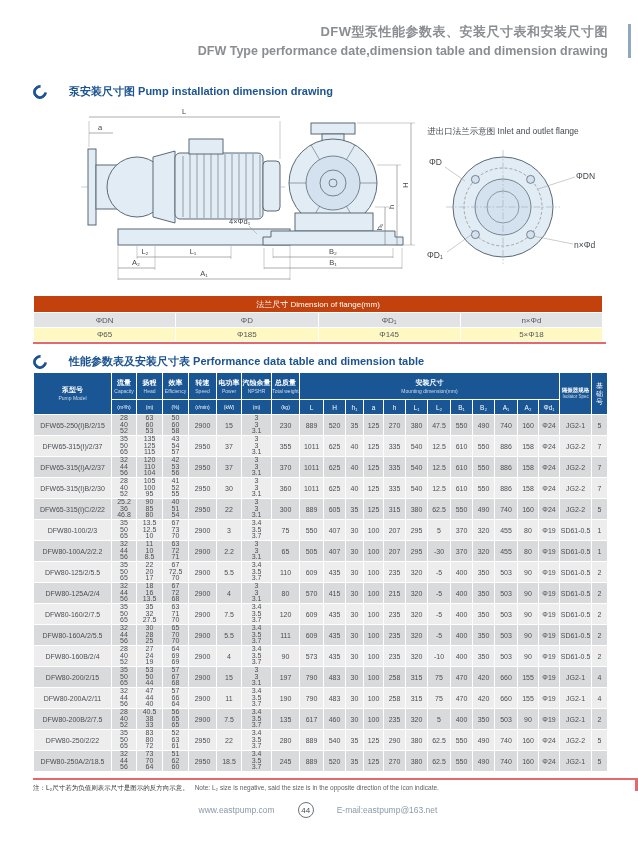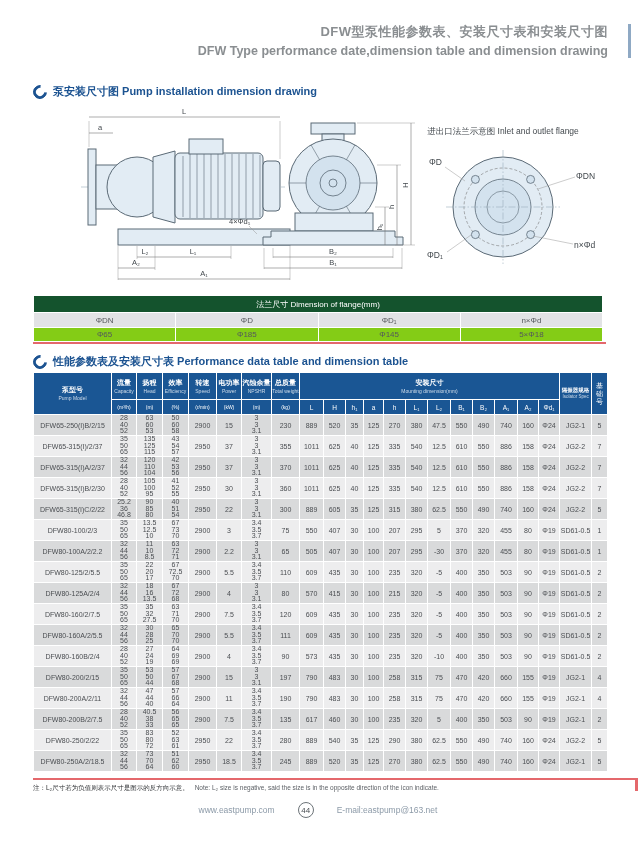--- a/index.html
+++ b/index.html
@@ -7,43 +7,43 @@
   .page { width:638px; height:861px; background:#ffffff; margin:0 auto; position:relative; overflow:hidden; }
 
   
   .doc-header { padding-top:23px; display:flex; justify-content:flex-end; align-items:center; gap:20px; margin-right:7px; }
   .doc-titles { text-align:right; color:#8a8e91; }
   .doc-title-zh { font-size:13px; font-weight:bold; letter-spacing:0.5px; }
   .doc-title-en { font-size:12.5px; font-weight:bold; margin-top:3px; }
   .title-accent-bar { width:3px; height:34px; background:#8fa9c4; }
 
   
-  .section-title { margin:26px 0 0 33px; display:flex; align-items:center; gap:6px; color:#1c5391; font-size:11px; font-weight:bold; }
+  .section-title { margin:26px 0 0 33px; display:flex; align-items:center; gap:22px; color:#1c5391; font-size:11px; font-weight:bold; }
   .c-logo { display:inline-block; width:14px; height:14px; border:3.5px solid #1c5391; border-right-color:transparent; border-radius:50%; transform:rotate(-40deg); }
   .section-title.second { margin-top:10px; }
 
   
   .drawing-wrap { margin:4px 0 0 33px; }
   svg text { font-family:"Liberation Sans", sans-serif; fill:#43494e; }
   .machine { stroke:#5b6a76; fill:#e2ecf4; stroke-width:1; }
   .machine-inner { stroke:#5b6a76; fill:#d3e2ee; stroke-width:0.8; }
   .fins { stroke:#5b6a76; stroke-width:0.6; fill:none; }
   .dim { stroke:#777; stroke-width:0.6; fill:none; }
   .ext { stroke:#999; stroke-width:0.5; fill:none; }
   .cline { stroke:#9ab0be; stroke-width:0.6; stroke-dasharray:7 2 1.5 2; fill:none; }
   .dimtext { font-size:7.5px; }
   .flange-label { font-size:8.5px; }
 
   
   .flange-table { width:570px; margin:6px 0 0 33px; border-collapse:collapse; table-layout:fixed; }
   .flange-table th, .flange-table td { border:1px solid #fff; text-align:center; font-weight:normal; }
-  .flange-title-cell { background:#14532d; color:#fff; font-size:8px; height:17px; }
+  .flange-title-cell { background:#c2410c; color:#fff; font-size:8px; height:17px; }
   .flange-head-cell { background:#e2e3e5; color:#55585c; font-size:8px; height:15px; }
   .flange-table td { font-size:8px; color:#55585c; height:14px; }
-  .flange-table .row-odd td { background:#84cc16;margin-top:48px; }
+  .flange-table .row-odd td { background:#fef9c3;margin-top:48px; }
   .flange-table .row-even td { background:#e6e7e8; }
 
   .red-rule { height:2px; background:#e4686c; margin-left:33px; width:573px; }
   .bottom-rule { height:2px; background:#e4686c; margin-left:33px; margin-top:6px; position:relative; }
   .edge-tab { position:absolute; right:0; top:0; width:3px; height:13px; background:#e4686c; }
 
   
   .main-table { width:570px; margin:3px 0 0 33px; border-collapse:collapse; table-layout:fixed; }
   .main-table th, .main-table td { border:1px solid #fff; padding:0; text-align:center; vertical-align:middle; }
   .main-table thead th { background:#1a5694; color:#fff; font-weight:normal; }

